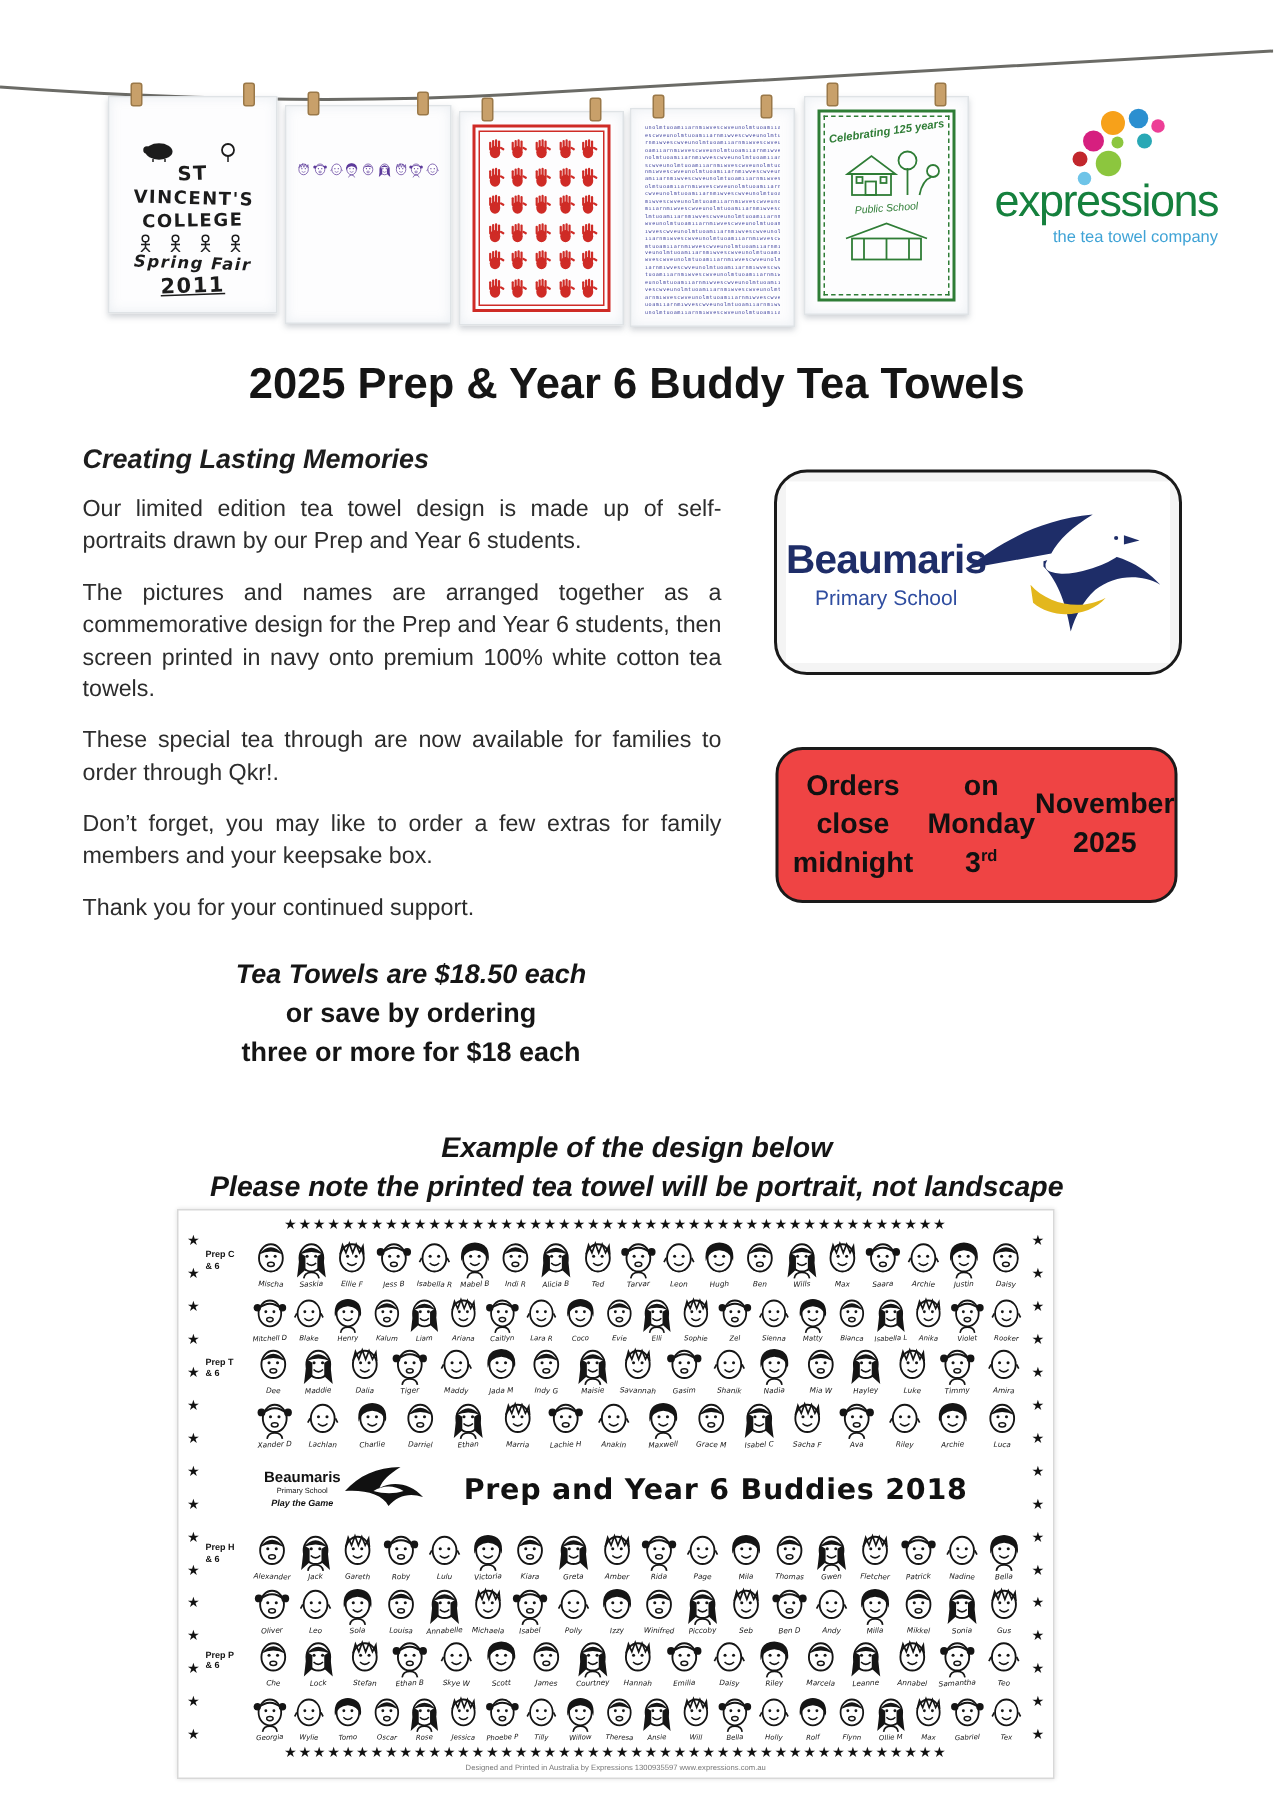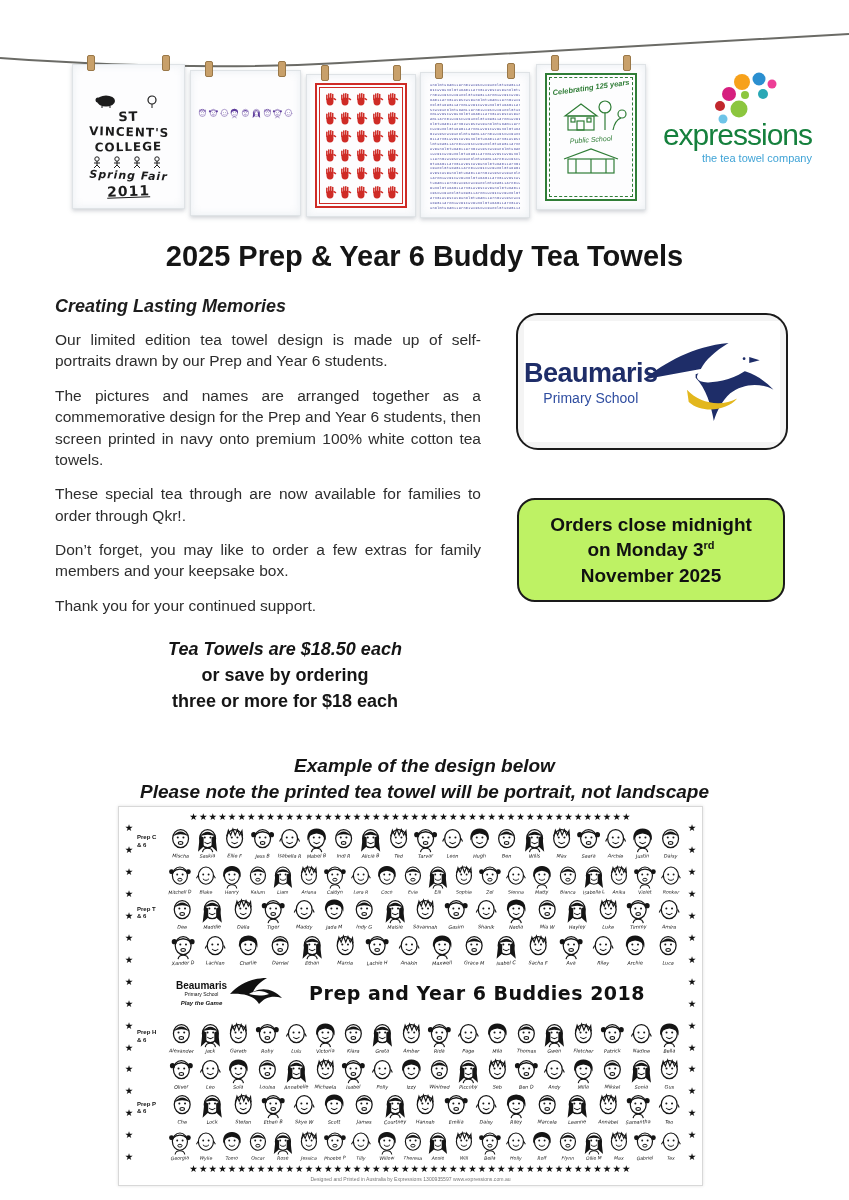--- a/index.html
+++ b/index.html
@@ -67,27 +67,27 @@
   .intro-heading { font-size:18px; font-weight:bold; font-style:italic; color:#1d1d1d; margin-bottom:12px; }
   .left-col p { font-size:15.5px; line-height:1.38; text-align:justify; margin-bottom:13px; color:#2d2d2d; }
   .left-col p.no-just { text-align:left; }
   .bold-note { font-size:15.5px; font-weight:bold; font-style:italic; margin-bottom:13px; color:#1d1d1d; }
 
   
   .logo-box { position:absolute; left:516px; top:313px; width:272px; height:137px;
               border:2px solid #1a1a1a; border-radius:22px; background:#f4f4f4; padding:6px; overflow:hidden; }
   .logo-box-inner { width:100%; height:100%; background:#fff; display:flex; align-items:center; justify-content:center; }
   .orders-box { position:absolute; left:517px; top:498px; width:268px; height:104px;
-                border:2px solid #1a1a1a; border-radius:18px; background:#bef264;
-                display:flex; flex-direction:column; align-items:center; justify-content:center;
+                border:2px solid #1a1a1a; border-radius:18px; background:#ef4444;
+                display:flex; flex-direction:row; align-items:center; justify-content:center;
                 font-size:19px; font-weight:bold; color:#111; line-height:1.35; text-align:center; }
   .orders-box sup { font-size:11px; }
 
   
-  .pricing { position:absolute; left:60px; top:636px; width:450px; text-align:center;
+  .pricing { position:absolute; left:49px; top:636px; width:450px; text-align:center;
              font-size:18px; font-weight:bold; color:#151515; line-height:1.45; }
   .pricing .it { font-style:italic; }
 
   
   .example-note { position:absolute; left:0; top:753px; width:849px; text-align:center;
                   font-size:19px; font-weight:bold; font-style:italic; color:#151515; line-height:1.35; }
 
   
   .design { position:absolute; left:118px; top:806px; width:585px; height:380px;
             background:#fff; border:1px solid #d8d8d8; box-shadow:0 0 3px rgba(0,0,0,.12);

